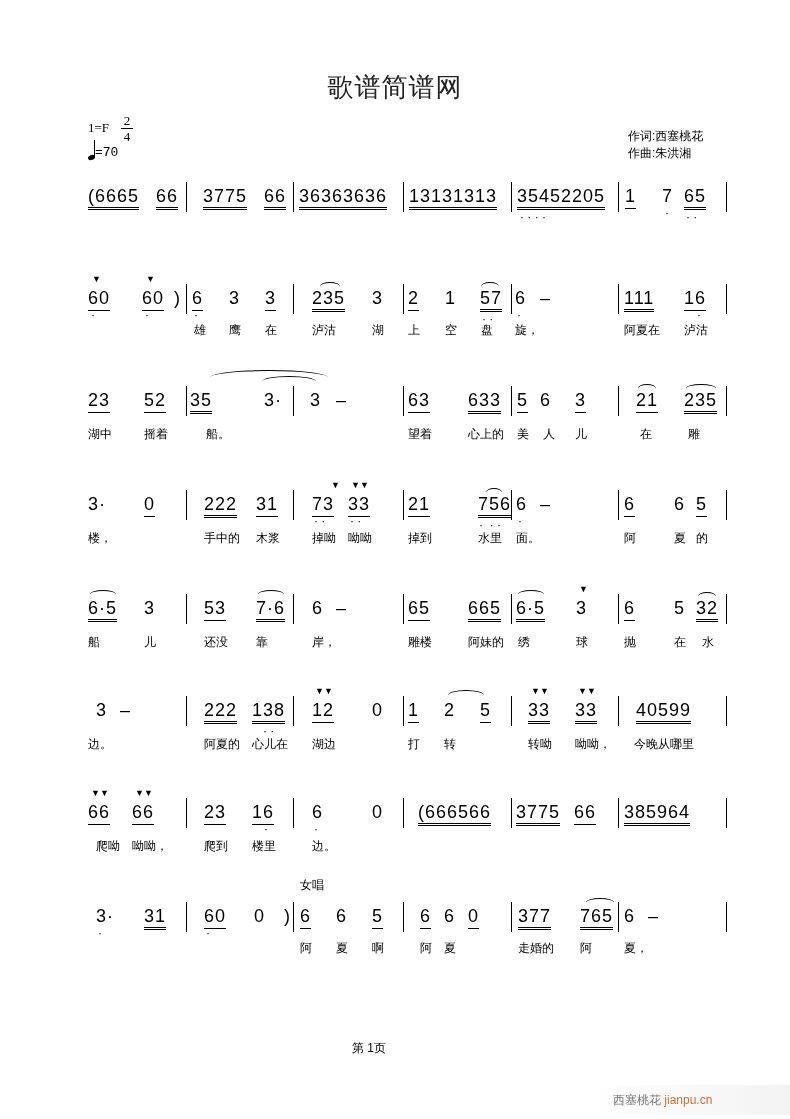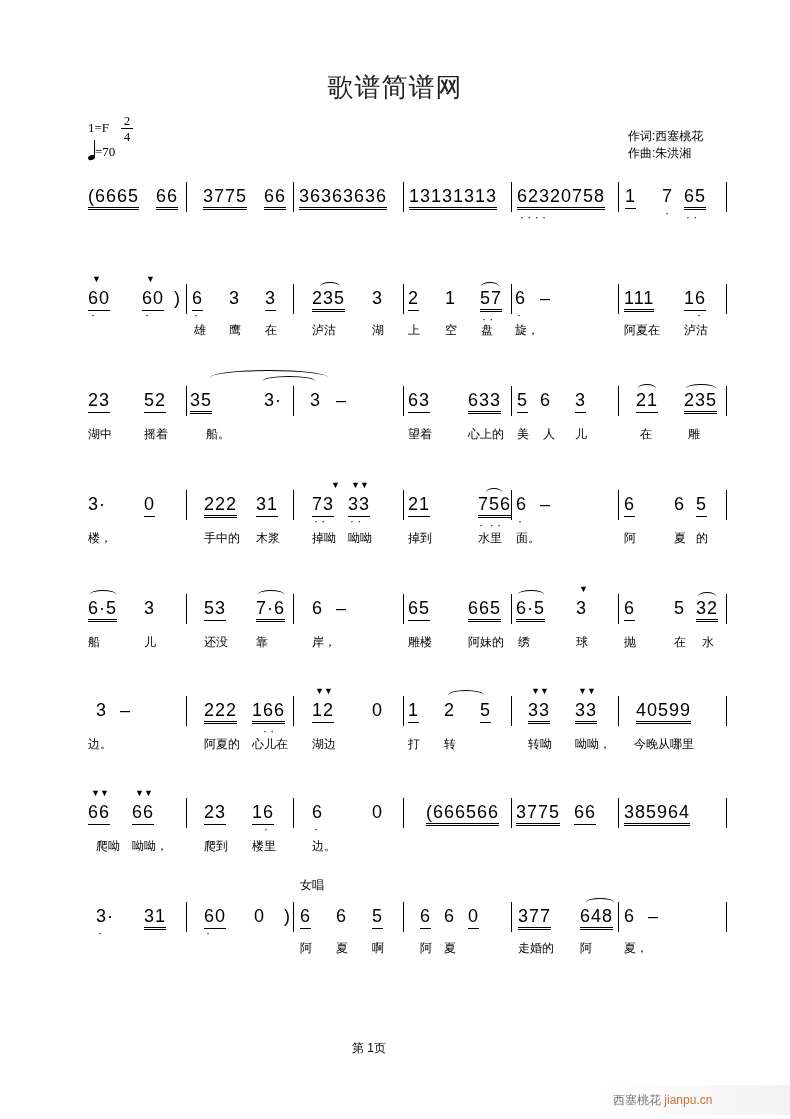--- a/index.html
+++ b/index.html
@@ -4,21 +4,21 @@
 <style>
   html, body { margin: 0; padding: 0; background: #ffffff; }
   body { width: 790px; height: 1119px; position: relative; overflow: hidden;
          font-family: "Liberation Sans", "DejaVu Sans", sans-serif; color: #000; }
   .abs { position: absolute; }
   .title { top: 70px; left: 0; width: 790px; text-align: center; font-size: 26px;
            font-family: "Liberation Serif", "DejaVu Serif", serif; color: #222; letter-spacing: 1px; }
   .key { top: 120px; left: 88px; font-size: 13px; font-family: "Liberation Serif", serif; }
   .tsig { top: 114px; left: 121px; font-size: 13px; font-family: "Liberation Serif", serif; text-align: center; line-height: 13px; }
   .tsig .bar { border-top: 1px solid #000; width: 12px; margin: 1px auto; }
-  .tempo { top: 140px; left: 88px; font-size: 13px; font-family: Liberation Serif, serif; display: flex; align-items: flex-end; justify-content: center; }
+  .tempo { top: 140px; left: 88px; font-size: 13px; font-family: Liberation Mono, monospace; display: flex; align-items: flex-end; justify-content: center; }
   .note-head { width: 7px; height: 5px; background: #000; border-radius: 50%; transform: rotate(-20deg); }
   .stem { width: 1.5px; height: 18px; background: #000; margin-left: -1.5px; margin-bottom: 2px; }
   .credits { top: 128px; left: 628px; font-size: 12px; line-height: 17px; }
   .row { left: 88px; width: 640px; height: 40px; }
   .bar-line { position: absolute; width: 1px; height: 30px; background: #000; top: 2px; }
   .cell { position: absolute; top: 6px; font-size: 18px; font-family: "Liberation Sans", sans-serif; white-space: nowrap; letter-spacing: 1px; }
   .ul1 { border-bottom: 1px solid #000; padding-bottom: 1px; }
   .ul2 { border-bottom: 3px double #000; padding-bottom: 0; }
   .lyric { position: absolute; font-size: 12px; white-space: nowrap; }
   .mark { position: absolute; font-size: 9px; }
@@ -54,21 +54,21 @@
   <span class="cell ul2" style="left:0">(6665</span>
   <span class="cell ul2" style="left:68px">66</span>
   <div class="bar-line" style="left:98px"></div>
   <span class="cell ul2" style="left:115px">3775</span>
   <span class="cell ul2" style="left:176px">66</span>
   <div class="bar-line" style="left:205px"></div>
   <span class="cell ul2" style="left:211px">36363636</span>
   <div class="bar-line" style="left:315px"></div>
   <span class="cell ul2" style="left:321px">13131313</span>
   <div class="bar-line" style="left:423px"></div>
-  <span class="cell ul2" style="left:429px">62320758</span>
+  <span class="cell ul2" style="left:429px">35452205</span>
   <span class="dotb" style="left:432px;top:34px">·&nbsp;·&nbsp;·&nbsp;·</span>
   <div class="bar-line" style="left:530px"></div>
   <span class="cell ul1" style="left:537px">1</span>
   <span class="cell" style="left:574px">7</span>
   <span class="dotb" style="left:577px;top:30px">·</span>
   <span class="cell ul2" style="left:596px">65</span>
   <span class="dotb" style="left:598px;top:34px">·&nbsp;·</span>
   <div class="bar-line" style="left:638px"></div>
 </div>
 
@@ -230,21 +230,21 @@
   <span class="lyric" style="left:536px;top:42px">抛</span>
   <span class="lyric" style="left:586px;top:42px">在</span>
   <span class="lyric" style="left:614px;top:42px">水</span>
 </div>
 
 <div class="abs row" style="top:694px">
   <span class="cell" style="left:8px">3</span>
   <span class="cell" style="left:32px">–</span>
   <div class="bar-line" style="left:98px"></div>
   <span class="cell ul2" style="left:116px">222</span>
-  <span class="cell ul2" style="left:164px">166</span>
+  <span class="cell ul2" style="left:164px">138</span>
   <span class="dotb" style="left:175px;top:34px">·&nbsp;·</span>
   <div class="bar-line" style="left:205px"></div>
   <span class="mark" style="left:227px;top:-8px">▼▼</span>
   <span class="cell ul1" style="left:224px">12</span>
   <span class="cell" style="left:284px">0</span>
   <div class="bar-line" style="left:315px"></div>
   <span class="cell ul1" style="left:320px">1</span>
   <div class="arc" style="left:360px;top:-4px;width:36px;height:10px"></div>
   <span class="cell" style="left:356px">2</span>
   <span class="cell ul1" style="left:392px">5</span>
@@ -274,21 +274,21 @@
   <span class="cell ul1" style="left:44px">66</span>
   <div class="bar-line" style="left:98px"></div>
   <span class="cell ul1" style="left:116px">23</span>
   <span class="cell ul1" style="left:164px">16</span>
   <span class="dotb" style="left:176px;top:30px">·</span>
   <div class="bar-line" style="left:205px"></div>
   <span class="cell" style="left:224px">6</span>
   <span class="dotb" style="left:226px;top:30px">·</span>
   <span class="cell" style="left:284px">0</span>
   <div class="bar-line" style="left:315px"></div>
-  <span class="cell ul2" style="left:338px">(666566</span>
+  <span class="cell ul2" style="left:330px">(666566</span>
   <div class="bar-line" style="left:423px"></div>
   <span class="cell ul2" style="left:428px">3775</span>
   <span class="cell ul1" style="left:486px">66</span>
   <div class="bar-line" style="left:530px"></div>
   <span class="cell ul2" style="left:536px">385964</span>
   <div class="bar-line" style="left:638px"></div>
   <span class="lyric" style="left:8px;top:42px">爬呦</span>
   <span class="lyric" style="left:44px;top:42px">呦呦，</span>
   <span class="lyric" style="left:116px;top:42px">爬到</span>
   <span class="lyric" style="left:164px;top:42px">楼里</span>
@@ -309,21 +309,21 @@
   <span class="cell ul1" style="left:212px">6</span>
   <span class="cell" style="left:248px">6</span>
   <span class="cell ul1" style="left:284px">5</span>
   <div class="bar-line" style="left:315px"></div>
   <span class="cell ul1" style="left:332px">6</span>
   <span class="cell" style="left:356px">6</span>
   <span class="cell ul1" style="left:380px">0</span>
   <div class="bar-line" style="left:423px"></div>
   <span class="cell ul2" style="left:430px">377</span>
   <div class="arc" style="left:498px;top:-2px;width:28px"></div>
-  <span class="cell ul2" style="left:492px">648</span>
+  <span class="cell ul2" style="left:492px">765</span>
   <div class="bar-line" style="left:530px"></div>
   <span class="cell" style="left:536px">6</span>
   <span class="cell" style="left:560px">–</span>
   <div class="bar-line" style="left:638px"></div>
   <span class="lyric" style="left:212px;top:40px">阿</span>
   <span class="lyric" style="left:248px;top:40px">夏</span>
   <span class="lyric" style="left:284px;top:40px">啊</span>
   <span class="lyric" style="left:332px;top:40px">阿</span>
   <span class="lyric" style="left:356px;top:40px">夏</span>
   <span class="lyric" style="left:430px;top:40px">走婚的</span>

